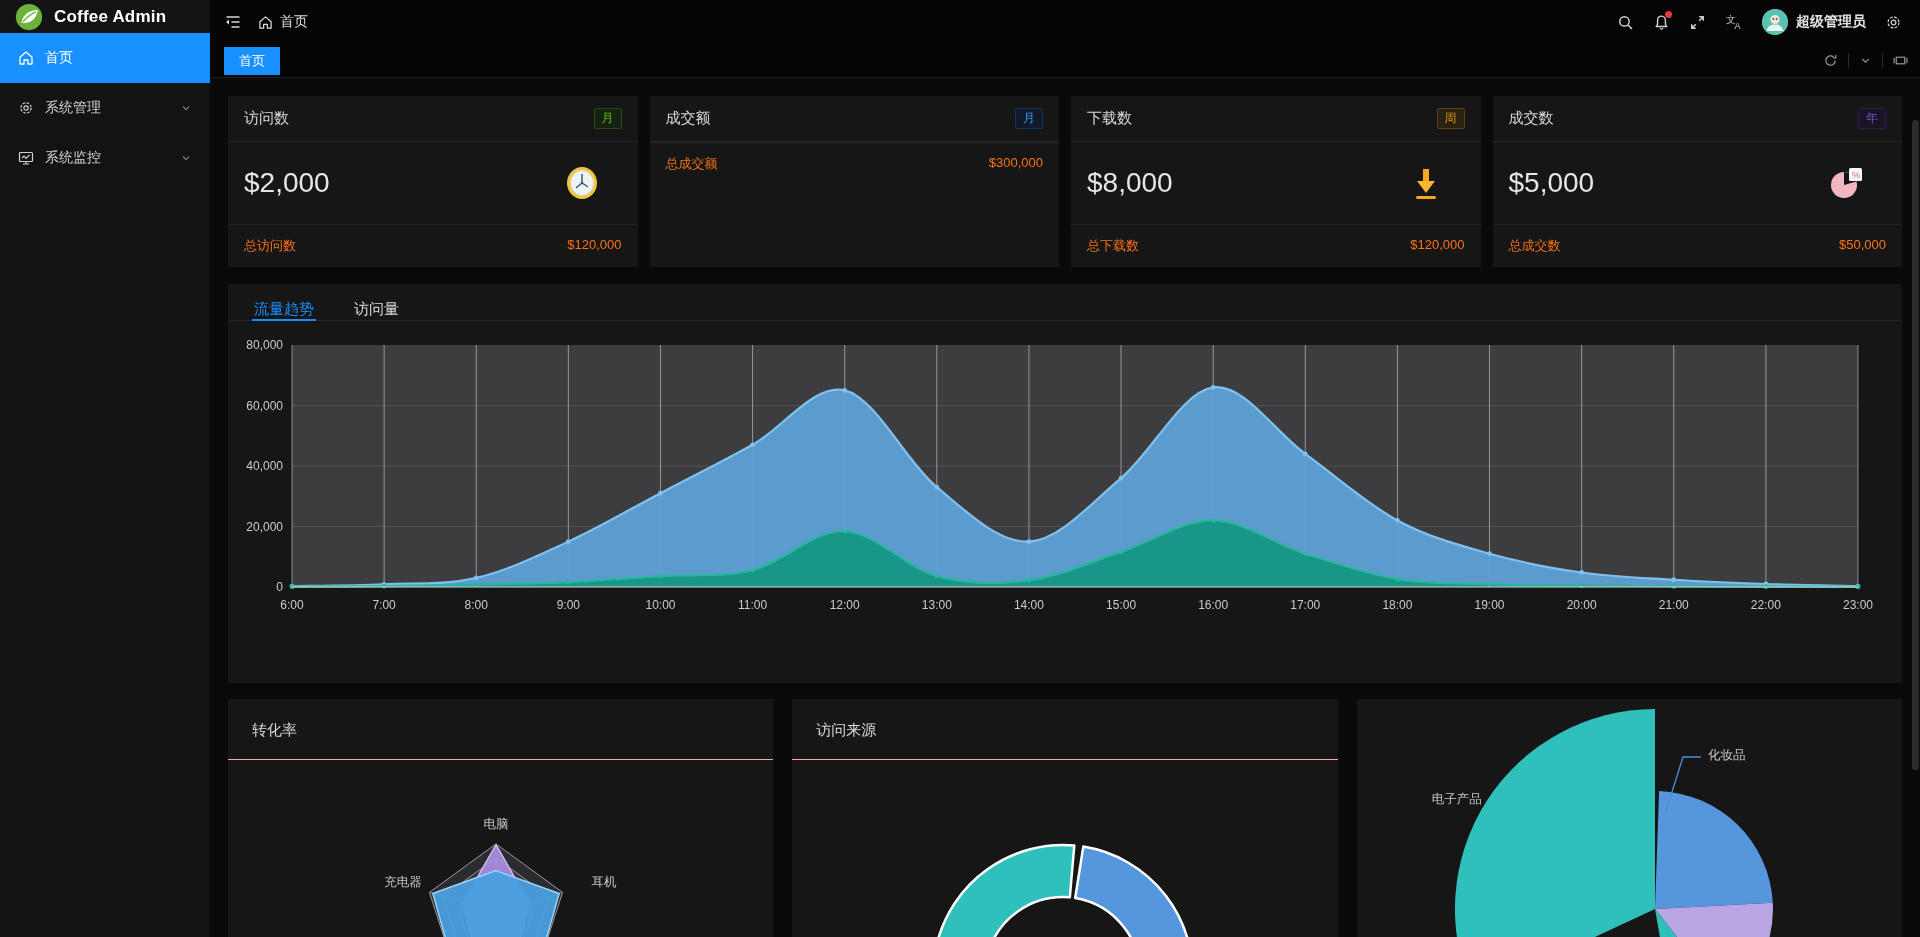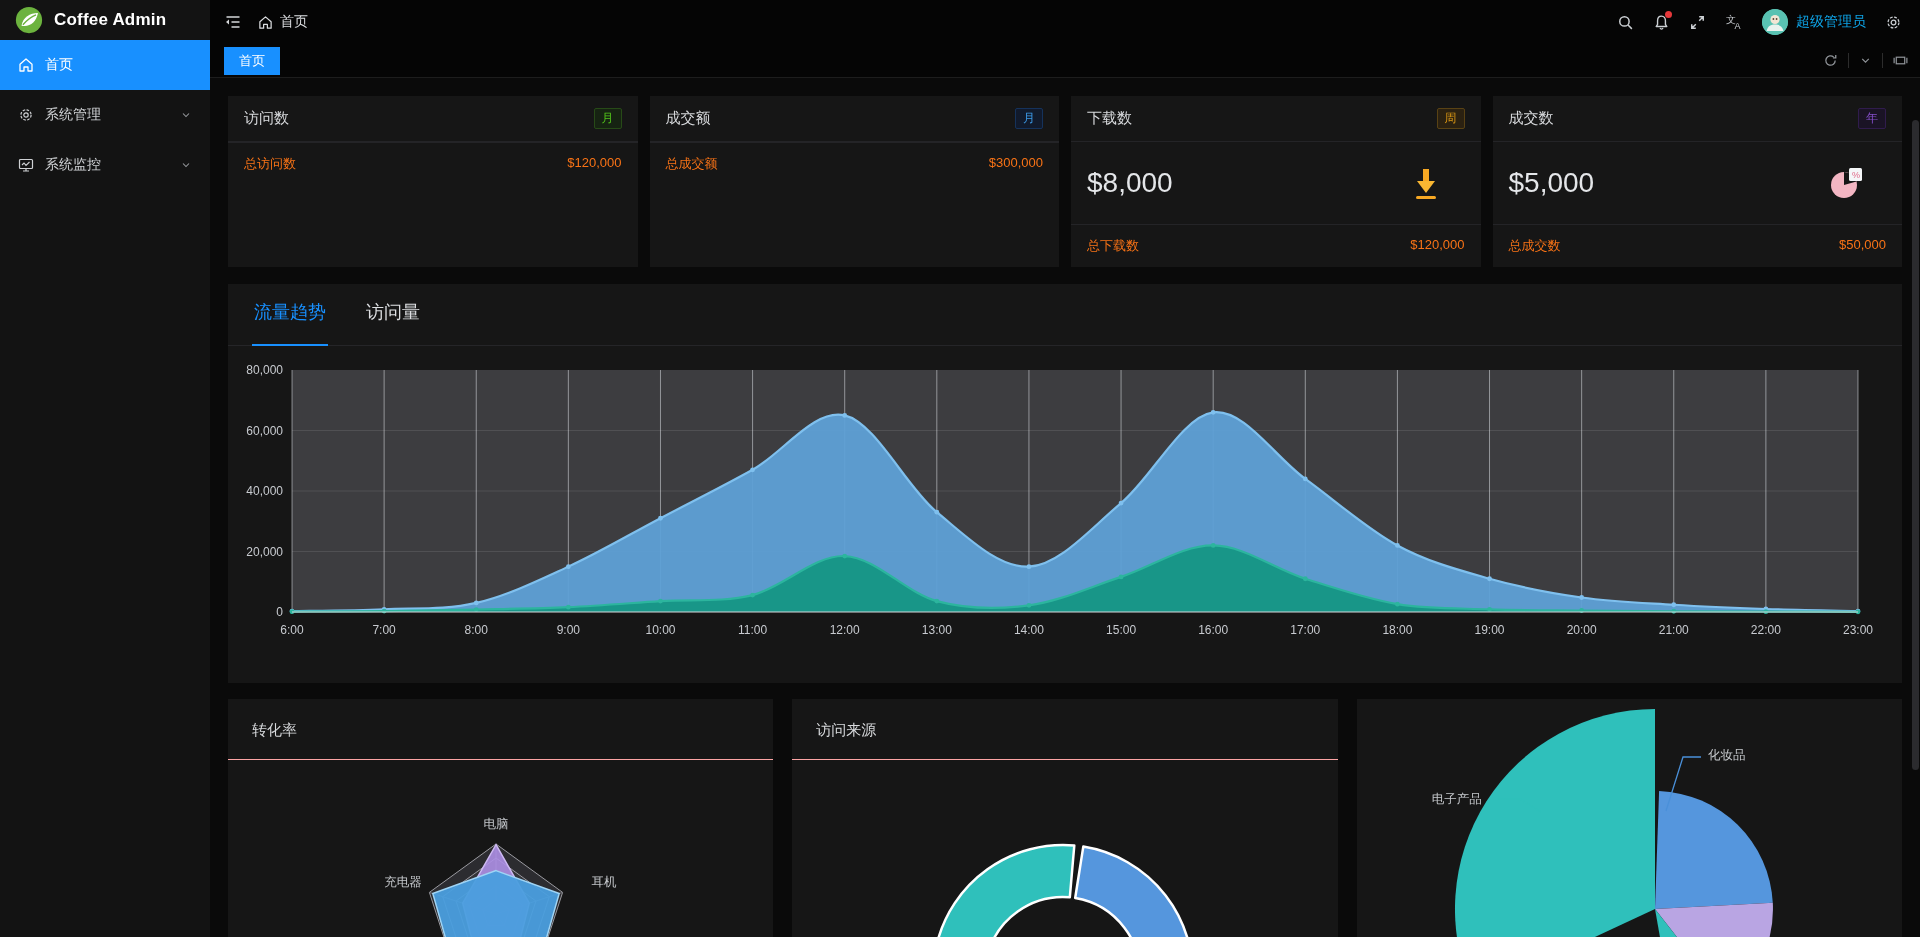--- a/index.html
+++ b/index.html
@@ -1,55 +1,55 @@
 <!DOCTYPE html>
 <html><head>
 <meta charset="utf-8">
 <style>
   *{box-sizing:border-box;margin:0;padding:0}
   html,body{width:1920px;height:937px;overflow:hidden}
   body{background:#050505;font-family:"Liberation Sans",sans-serif;display:flex}
   svg{display:block}
   
   .sidebar{width:210px;background:#131313;flex-shrink:0;display:flex;flex-direction:column}
-  .logo-row{height:40px;display:flex;align-items:center;gap:10px;padding:0 14px}
+  .logo-row{height:33px;display:flex;align-items:center;gap:10px;padding:0 14px}
   .logo-text{color:#fff;font-weight:bold;font-size:17px;letter-spacing:.2px}
   .menu-item{height:50px;display:flex;align-items:center;gap:11px;padding:0 18px;color:#cfd1d4;font-size:14px;cursor:pointer}
   .menu-item.active{background:#1890ff;color:#fff}
   .menu-item .chev{margin-left:auto;color:#9a9da1}
   
   .main{flex:1;display:flex;flex-direction:column;min-width:0}
   .topbar{height:44px;display:flex;align-items:center;justify-content:space-between;padding:0 18px 0 14px;background:#050505}
   .topbar-left{display:flex;align-items:center;gap:16px;color:#d5d7da}
   .breadcrumb{display:flex;align-items:center;gap:7px;font-size:14px;color:#dcdee1}
   .topbar-right{display:flex;align-items:center;gap:19px;color:#ccd0d4}
   .icon-btn{cursor:pointer;display:flex;align-items:center;position:relative}
   .bell-dot{position:absolute;top:-3px;right:-2px;width:7px;height:7px;border-radius:50%;background:#e5383b}
-  .user{display:flex;align-items:center;gap:8px;font-size:14px;color:#0ea5e9;font-weight:normal;cursor:pointer}
+  .user{display:flex;align-items:center;gap:8px;font-size:14px;color:#e5e5e5;font-weight:bold;cursor:pointer}
   .avatar{width:26px;height:26px;border-radius:50%;overflow:hidden;background:#59c2b2}
   .tabbar{height:34px;display:flex;align-items:center;justify-content:space-between;padding:0 12px 0 14px;border-bottom:1px solid #1d1d1d;background:#050505}
   .tab{background:#1890ff;color:#fff;font-size:13px;padding:5px 15px;cursor:pointer}
   .tabbar-controls{display:flex;align-items:center;color:#8f9398}
   .tc-sep{width:1px;height:15px;background:#2c2c2c;margin:0 10px}
   
   .content{flex:1;padding:18px 18px 0 18px;background:#0a0a0a;overflow:hidden}
   .stats-row{display:flex;gap:12px}
   .stat-card{flex:1;background:#161616;min-width:0}
   .stat-header{display:flex;align-items:center;justify-content:space-between;padding:12px 16px;border-bottom:1px solid #242427;color:#d8dadd;font-size:15px}
   .badge{font-size:12px;padding:1px 7px;border-radius:2px;border:1px solid;line-height:17px}
   .badge-green{color:#52c41a;background:#162312;border-color:#274a17}
   .badge-blue{color:#3c9ae8;background:#111a2c;border-color:#15325b}
   .badge-orange{color:#d89614;background:#2b2111;border-color:#594214}
   .badge-purple{color:#854eca;background:#1a1325;border-color:#301c4d}
   .stat-body{display:flex;align-items:center;justify-content:space-between;padding:21px 36px 21px 16px}
   .stat-value{font-size:28px;color:#e4e6e9}
   .stat-footer{display:flex;justify-content:space-between;padding:12px 16px;border-top:1px solid #242427;color:#f97316;font-size:13px}
   .trend-card{margin-top:17px;background:#161616;height:399px}
   .trend-tabs{display:flex;gap:36px;padding:0 24px;border-bottom:1px solid #252528;align-items:flex-end}
-  .trend-tab{padding:16px 2px 20px;font-size:18px;color:#dddfe2;cursor:pointer;border-bottom:2px solid transparent;margin-bottom:-1px}
+  .trend-tab{padding:16px 2px 0;font-size:15px;color:#dddfe2;cursor:pointer;border-bottom:2px solid transparent;margin-bottom:-1px}
   .trend-tab.active{color:#1890ff;border-bottom-color:#1890ff}
   .trend-body{padding:14px 0 0 8px}
   .bottom-row{display:flex;gap:19px;margin-top:16px}
   .panel-card{flex:1;background:#161616;height:420px;min-width:0}
   .panel-header{padding:0 24px;height:61px;line-height:61px;border-bottom:1px solid #fca5a5;color:#d8dadd;font-size:15px}
   .panel-body{position:relative;height:358px}
   .chart-label{position:absolute;color:#c6c9cd;font-size:12.5px;transform:translate(-50%,-50%);white-space:nowrap}
   
   .scrollbar-thumb{position:fixed;right:1px;top:120px;width:7px;height:650px;background:#2b2b2e;border-radius:4px;cursor:pointer}
 </style>
@@ -199,20 +199,31 @@
   </div>
 
   <div class="content">
 
     <div class="stats-row">
 
       <div class="stat-card">
         <div class="stat-header">
           <span>访问数</span>
           <span class="badge badge-green">月</span>
+        </div>
+        <div class="stat-body">
+          <span class="stat-value">$2,000</span>
+          <span>
+            <svg width="40" height="40" viewBox="0 0 40 40">
+              <ellipse cx="20" cy="20" rx="15" ry="16" fill="#f3c53a"></ellipse>
+              <ellipse cx="20" cy="20" rx="11.5" ry="12.5" fill="#eef2f4" stroke="#cfd8dc" stroke-width="1"></ellipse>
+              <path d="M20 20 L20 11.5 M20 20 L25.5 23.5 M20 20 L14.5 24.5" stroke="#37536b" stroke-width="1.4" stroke-linecap="round"></path>
+              <circle cx="20" cy="20" r="1.2" fill="#37536b"></circle>
+            </svg>
+          </span>
         </div>
         <div class="stat-footer">
           <span>总访问数</span>
           <span>$120,000</span>
         </div>
       </div>
 
       <div class="stat-card">
         <div class="stat-header">
           <span>成交额</span>

